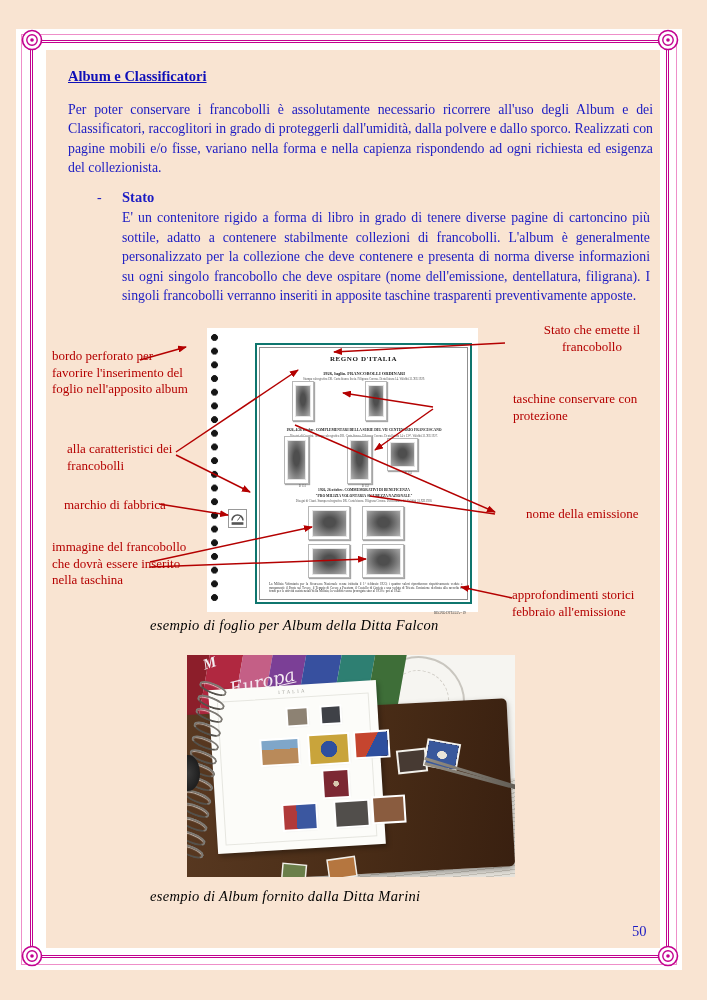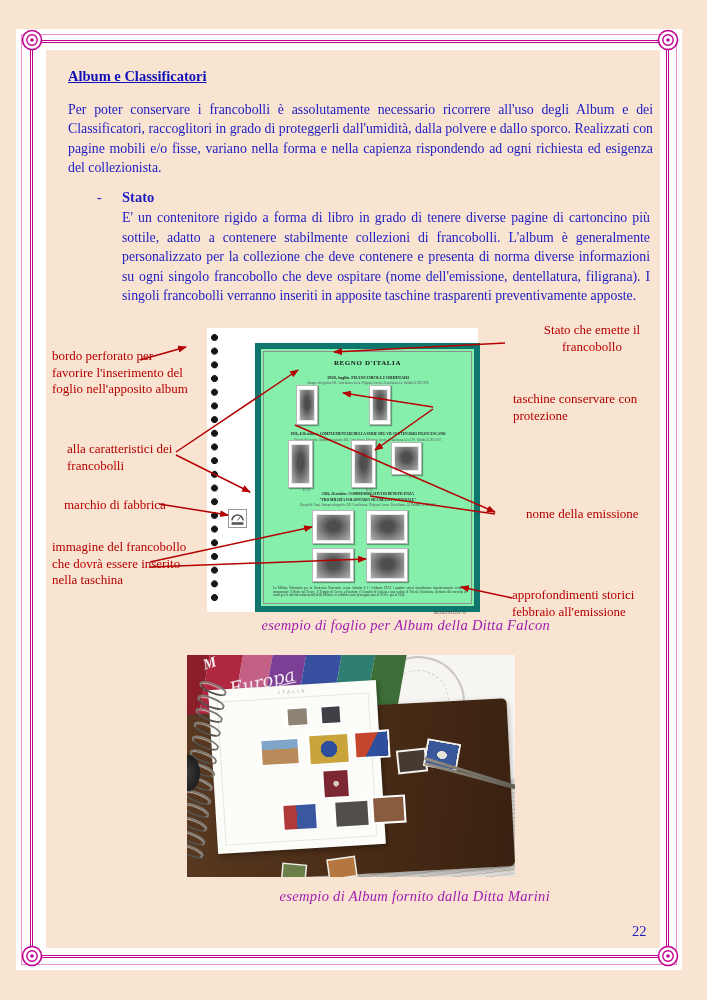--- a/index.html
+++ b/index.html
@@ -23,43 +23,43 @@
   .album-par{position:absolute;left:122px;top:208px;width:528px;font-size:13.8px;line-height:19.6px;
              text-align:justify;color:#1b1bc3;}
 
   
   .scan{position:absolute;left:207px;top:328px;width:271px;height:284px;background:#fff;}
   .dots{position:absolute;left:211px;top:334px;width:7px;height:272px;
         background-image:radial-gradient(circle at 3.5px 3.5px,#161616 3.1px,transparent 3.7px);
         background-size:7px 13.7px;background-repeat:repeat-y;}
   .brandmark{position:absolute;left:228px;top:509px;width:17px;height:17px;background:#fff;border:1px solid #999;}
 
-  .sheet{position:absolute;left:255px;top:343px;width:213px;height:257px;background:#86efac;border:6px solid #0f766e;}
+  .sheet{position:absolute;left:255px;top:343px;width:213px;height:257px;background:#ffffff;border:2px solid #0f766e;}
   .sheet-inner{position:absolute;inset:2px;border:1px solid #8f8f8f;overflow:hidden;}
   .sheet-title{position:absolute;top:7px;width:100%;text-align:center;font-size:7px;font-weight:bold;
                letter-spacing:.6px;color:#151515;}
   .tiny{position:absolute;left:50%;white-space:nowrap;font-size:6px;color:#222;
         transform:translateX(-50%) scale(.75);transform-origin:center top;}
   .tiny.b{font-weight:bold;}
   .tiny.s5{transform:translateX(-50%) scale(.5);color:#555;}
   .tiny.s6{transform:translateX(-50%) scale(.6);}
   .mount{position:absolute;background:#fff;border:1px solid #b7b7b7;
          box-shadow:1px 1px 1px rgba(0,0,0,.35);display:flex;align-items:center;justify-content:center;}
   .stampg{border:1px solid #e6e6e6;background:radial-gradient(ellipse at 50% 45%,#4e4e4e 25%,#8f8f8f 72%,#b3b3b3 100%);}
   .footnote{position:absolute;left:9px;top:234px;width:352px;transform:scale(.55);transform-origin:0 0;
             font-size:6px;line-height:7px;text-align:justify;color:#333;}
   .sheetref{position:absolute;left:375px;top:602px;width:91px;text-align:right;}
   .sheetref span{display:inline-block;font-size:6px;transform:scale(.55);transform-origin:100% 0;
                  white-space:nowrap;color:#333;}
 
   .rlabel{position:absolute;color:#b40000;font-size:13px;line-height:16.5px;}
   .arrows{position:absolute;left:0;top:0;pointer-events:none;}
 
-  .caption{position:absolute;left:150px;width:400px;text-align:right;font-style:italic;
-           font-size:14.5px;color:#a21caf;letter-spacing:.3px;}
+  .caption{position:absolute;left:150px;width:400px;text-align:left;font-style:italic;
+           font-size:14.5px;color:#000000;letter-spacing:.3px;}
   .pagenum{position:absolute;left:632px;top:923px;font-size:14.5px;color:#1b1bc3;}
 
   
   .photo{position:absolute;left:187px;top:655px;width:328px;height:222px;overflow:hidden;
          background:#eceae6;}
   .ph-sheet-tr{position:absolute;right:-30px;top:-22px;width:225px;height:255px;background:#f6f5f1;
                transform:rotate(9deg);box-shadow:-2px 2px 4px rgba(0,0,0,.15);}
   .ph-circle{position:absolute;left:44px;top:26px;width:88px;height:88px;border:2px solid #c9c6bf;border-radius:50%;}
   .ph-circle2{position:absolute;left:58px;top:40px;width:60px;height:60px;border:1px dashed #d2cfc8;border-radius:50%;}
   .ph-sheet-text{position:absolute;left:48px;top:124px;color:#b7b3aa;font-size:9px;letter-spacing:3px;
@@ -318,13 +318,13 @@
   <div class="ph-loose1"></div>
   <div class="ph-loose2"></div>
   <div class="ph-tweezer"></div>
   <div class="ph-tweezer t2"></div>
   <div class="ph-blob"></div>
   <div class="ph-bstamp" style="left:142px;top:204px;width:26px;height:18px;background:#b5763f;transform:rotate(-8deg);"></div>
   <div class="ph-bstamp" style="left:96px;top:210px;width:22px;height:16px;background:#6b7f4a;transform:rotate(5deg);"></div>
 </div>
 
 <div class="caption" style="top:888px;">esempio di Album fornito dalla Ditta Marini</div>
-<div class="pagenum">22</div>
+<div class="pagenum">50</div>
 
 </body></html>

